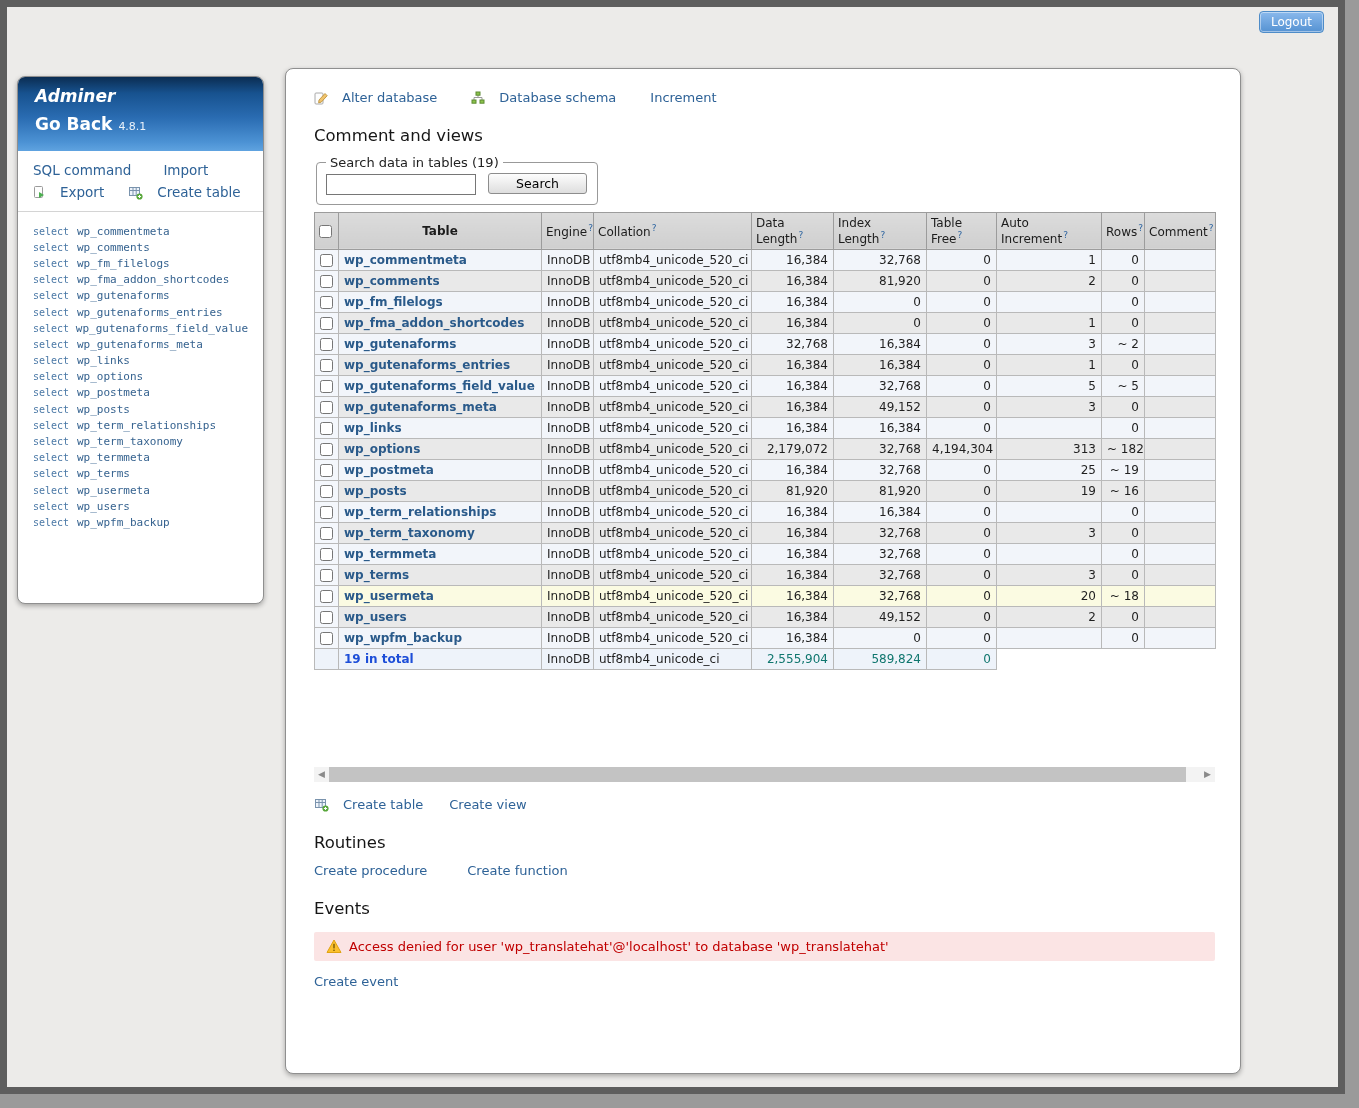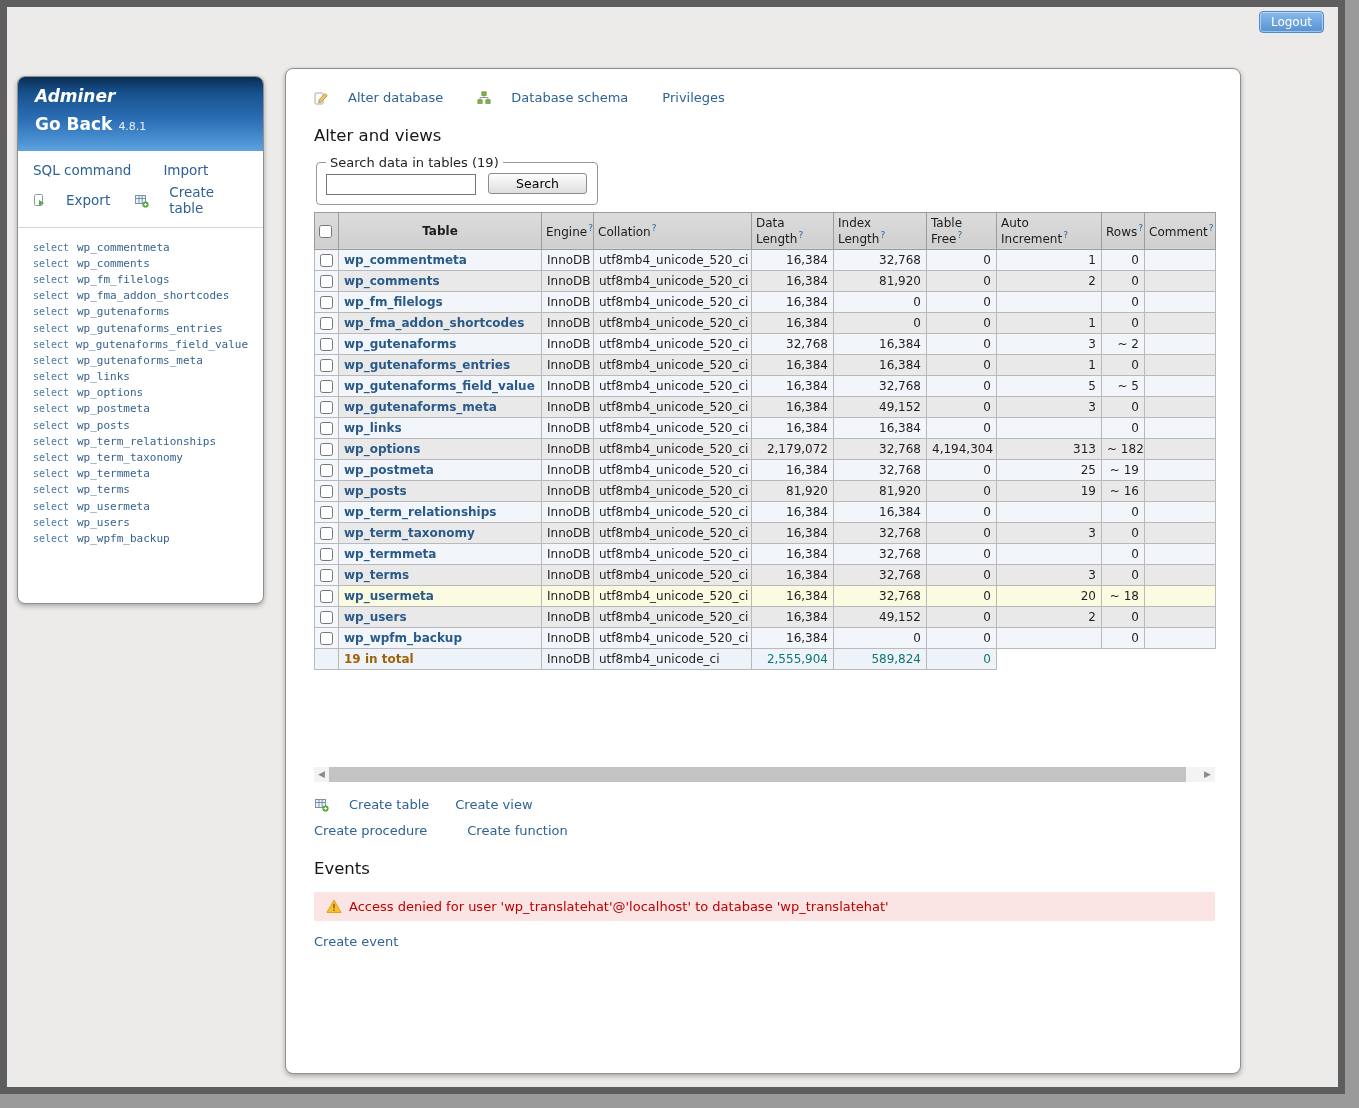--- a/index.html
+++ b/index.html
@@ -23,21 +23,21 @@
   
   .sidebar{left:10px;top:69px;width:247px;height:528px;}
   .sidebar .blue-head{height:74px;padding:9px 0 0 17px;}
   .side-logo{font-size:17px;font-weight:bold;font-style:italic;color:#fff;display:inline-block;}
   .side-back{margin-top:8px;}
   .side-back .back{font-size:17px;font-weight:bold;color:#fff;}
   .side-back .ver{font-size:11px;color:#eaf2fa;margin-left:6px;}
   .side-body{padding:11px 15px 0;}
   .side-nav1{display:flex;gap:32px;font-size:13.5px;}
   .side-nav2{display:flex;gap:24px;font-size:13.5px;margin-top:6px;align-items:center;}
-  .icn-lbl{display:flex;align-items:center;gap:20px;}
+  .icn-lbl{display:flex;align-items:center;gap:14px;}
   .side-hr{border:0;border-top:1px solid #d4d4d4;margin:11px -15px;}
   .side-row{display:flex;align-items:center;height:16.2px;}
   .side-row .sel{font-family:"DejaVu Sans Mono","Liberation Mono",monospace;font-size:10px;width:44px;color:#4a78a6;}
   .side-row .tname{font-family:"DejaVu Sans Mono","Liberation Mono",monospace;font-size:11px;color:#35628f;}
 
   
   .main{left:278px;top:61px;width:956px;height:1006px;}
   .main .blue-head{height:40px;line-height:40px;padding-left:18px;font-size:17.5px;font-weight:bold;}
   .content{padding:0 28px;position:relative;}
   .toolbar{margin-top:21px;display:flex;gap:34px;font-size:13px;align-items:center;}
@@ -56,21 +56,21 @@
   table.db td{border:1px solid #b9b9b9;padding:3px 5px;height:16px;overflow:hidden;white-space:nowrap;color:#1f1f1f;}
   td.c-check,th.c-check{text-align:center;padding:2px;}
   td.c-check{background:#f4f7fc;}
   tr.odd td:not(.c-check){background:#f2f5fa;}
   tr.even td:not(.c-check){background:#e9e9e9;}
   tr.hl td:not(.c-check){background:#fbfbe2;}
   td.num{text-align:right;color:#46719e;}
   a.table-link{font-weight:700;color:#2a5a8a;}
   sup.help{color:#2d64a0;font-size:9px;cursor:pointer;margin-left:1px;}
   tr.total td{background:#eef3fa;}
-  tr.total td.t-label{font-weight:700;color:#a16207;}
+  tr.total td.t-label{font-weight:700;color:#1d4ed8;}
   tr.total td.num{color:#0f766e;}
   tr.total td.ghost{border:none;background:transparent;}
   input[type=checkbox]{width:13px;height:13px;margin:0;vertical-align:middle;}
 
   
   .hscroll{margin-top:97px;width:901px;height:15px;background:#f3f3f3;display:flex;align-items:center;}
   .hscroll .arrow{width:15px;text-align:center;color:#8a8a8a;font-size:9px;line-height:15px;user-select:none;cursor:default;}
   .hscroll .thumb{flex:1;height:15px;background:#c3c3c3;margin-right:14px;cursor:pointer;}
 
   .create-links{margin-top:15px;display:flex;gap:26px;font-size:13px;align-items:center;}
@@ -220,24 +220,24 @@
           <span>
             <svg class="icn" width="14" height="14" viewBox="0 0 14 14">
                 <path d="M7 4 V6 M3 9 V6.5 H11 V9" stroke="#9a9a9a" fill="none"></path>
                 <rect x="5" y="1" width="4" height="3.2" fill="#8bc34a" stroke="#5d8a33"></rect>
                 <rect x="1" y="9" width="4" height="3.2" fill="#8bc34a" stroke="#5d8a33"></rect>
                 <rect x="9" y="9" width="4" height="3.2" fill="#8bc34a" stroke="#5d8a33"></rect>
               </svg>
           </span>
           <a class="lnk">Database schema</a>
         </span>
-        <a class="lnk">Privileges</a>
-      </div>
-
-      <h3 class="sect">Alter and views</h3>
+        <a class="lnk">Increment</a>
+      </div>
+
+      <h3 class="sect">Comment and views</h3>
 
       <fieldset class="search-fs">
         <legend>Search data in tables (19)</legend>
         <input type="text" class="search-input" value="" style="">
         <button class="search-btn">Search</button>
       </fieldset>
 
       <table class="db">
         <colgroup>
           <col style="width:24px">
@@ -525,20 +525,21 @@
                 <path d="M1.5 5.5 H11.5 M5 2.5 V10.5 M8.2 2.5 V10.5" stroke="#7a93ad" fill="none"></path>
                 <circle cx="11.5" cy="11.5" r="3.1" fill="#57a639"></circle>
                 <path d="M11.5 9.9 v3.2 M9.9 11.5 h3.2" stroke="#fff" stroke-width="1.1"></path>
               </svg>
           </span>
           <a class="lnk">Create table</a>
         </span>
         <a class="lnk">Create view</a>
       </div>
 
+      <h3 class="sect">Routines</h3>
       <div class="routine-links">
         <a class="lnk">Create procedure</a>
         <a class="lnk">Create function</a>
       </div>
 
       <h3 class="sect">Events</h3>
       <div class="error-box">
         <span>
           <svg class="icn" width="16" height="15" viewBox="0 0 16 15">
               <path d="M8 1 L15 13.5 H1 Z" fill="#fbc02d" stroke="#e0a311"></path>

